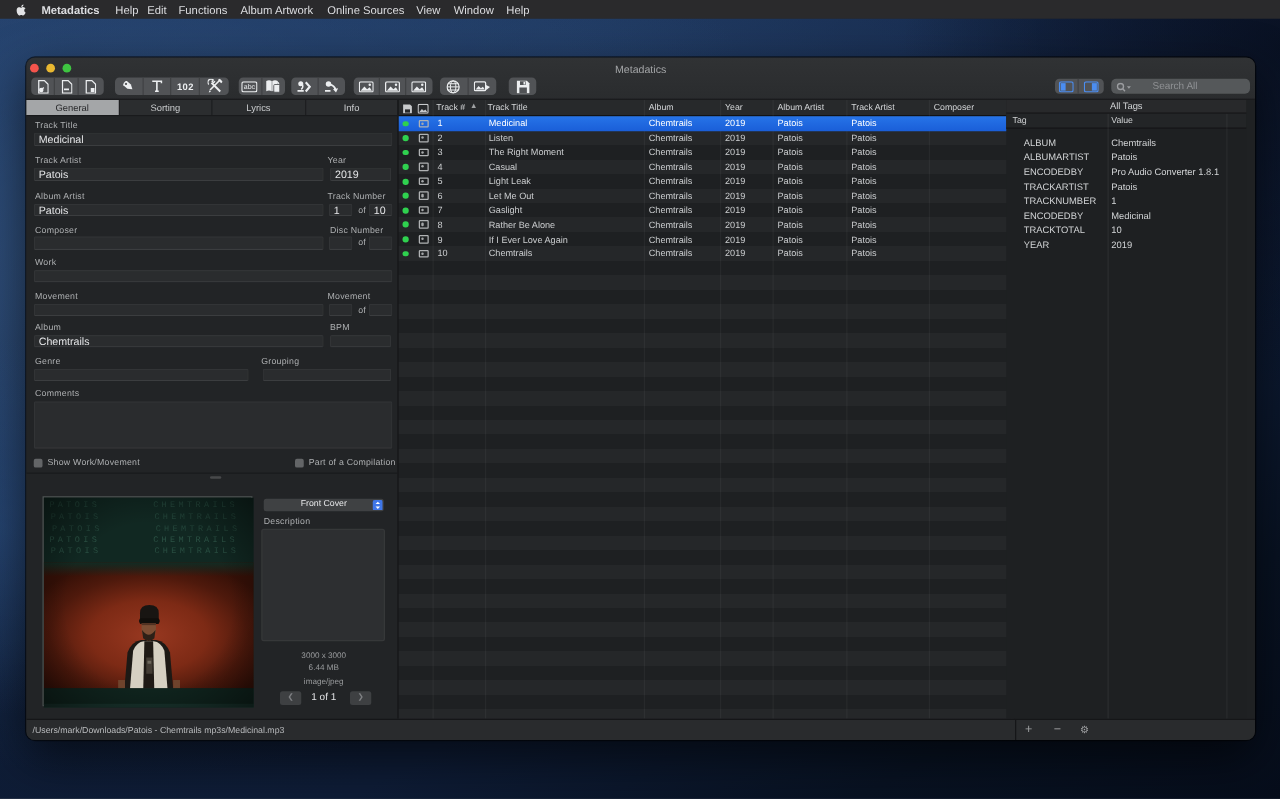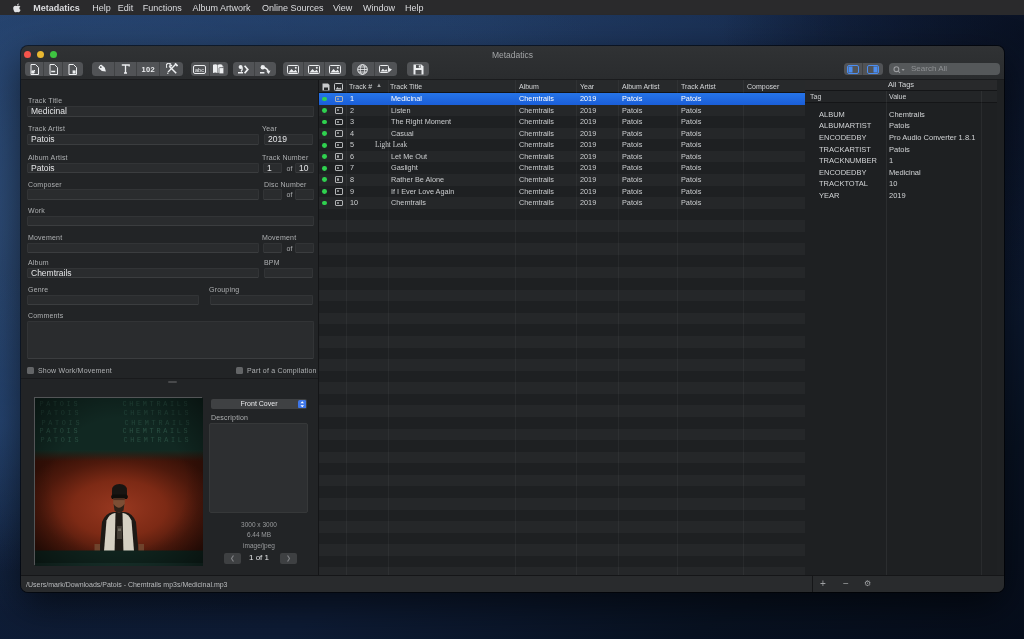--- a/index.html
+++ b/index.html
@@ -21,21 +21,21 @@
   background:linear-gradient(#303234, #2a2c2e); border-bottom:1px solid #1a1b1d; }
 .tl { position:absolute; top:5px; width:7px; height:7px; border-radius:50%; }
 #wtitle { position:absolute; top:3.5px; left:0; width:983px; text-align:center; font-size:8.5px; color:#a3a5a7; }
 .tbgroup { position:absolute; top:16px; height:14px; display:flex; background:#515356; border-radius:3.5px; }
 .tbtn { height:14px; display:flex; align-items:center; justify-content:center; border-right:1px solid #404244; }
 .tbtn:last-child { border-right:none; }
 .tbgroup.right { top:17px; height:12px; }
 .tbgroup.right .tbtn { height:12px; }
 .tbtn svg { display:block; }
 #search { position:absolute; top:17px; left:868px; width:111px; height:12px; background:#55585a;
-  border-radius:4px; color:#8f9194; font-size:8px; line-height:12px; padding-left:22px; }
+  border-radius:4px; color:#8f9194; font-size:8px; line-height:12px; padding-left:33px; }
 #leftpanel { position:absolute; left:0; top:34px; width:297px; height:495px; background:#222426; }
 #tablepanel { position:absolute; left:297px; top:34px; width:494px; height:495px; background:#1e2022; border-left:1px solid #141517; border-right:1px solid #141517; }
 #rightpanel { position:absolute; left:784px; top:34px; width:192px; height:495px; background:#1e2022; }
 #statusbar { position:absolute; left:0; top:529px; width:983px; height:17px; background:#292b2d; border-top:1px solid #151618;
   font-size:7px; color:#b9bbbd; }
 #tabs { position:absolute; left:0; top:0; width:297px; height:13px; background:#2b2d2f; display:flex; border-bottom:1px solid #191a1c; }
 .tab { flex:1; text-align:center; font-size:7.5px; line-height:13px; color:#c9cbcd; border-right:1px solid #1d1e20; }
 .tab:last-child { border-right:none; }
 .tab.sel { background:#a4a6a8; color:#28292b; }
 .lbl { position:absolute; font-size:7px; color:#aeb0b2; letter-spacing:.2px; white-space:nowrap; }
@@ -236,20 +236,26 @@
           </svg>
         </div>
       </div>
 <div id="search"><svg style="position:absolute;left:4px;top:3px;" width="13" height="8" viewBox="0 0 13 8">
           <circle cx="3.4" cy="3.2" r="2.4" fill="none" stroke="#9b9da0" stroke-width="1.1"></circle>
           <path d="M5.2 5l1.8 2" stroke="#9b9da0" stroke-width="1.1"></path>
           <path d="M8.5 3l1.6 2 1.6-2z" fill="#9b9da0"></path>
         </svg>Search All</div>
 </div>
 <div id="leftpanel">
+<div id="tabs">
+        <div class="tab sel">General</div>
+        <div class="tab">Sorting</div>
+        <div class="tab">Lyrics</div>
+        <div class="tab">Info</div>
+      </div>
 <div class="lbl" style="left:7px;top:17px;">Track Title</div>
 <div class="fld" style="left:6px;top:26px;width:287px;">Medicinal</div>
 <div class="lbl" style="left:7px;top:45px;">Track Artist</div>
 <div class="fld" style="left:6px;top:54px;width:232px;">Patois</div>
 <div class="lbl" style="left:241px;top:45px;">Year</div>
 <div class="fld" style="left:243px;top:54px;width:49px;">2019</div>
 <div class="lbl" style="left:7px;top:74px;">Album Artist</div>
 <div class="fld" style="left:6px;top:82.5px;width:232px;">Patois</div>
 <div class="lbl" style="left:241px;top:74px;">Track Number</div>
 <div class="fld" style="left:242px;top:82.5px;width:19px;">1</div>
@@ -414,21 +420,21 @@
           <span style="left:72px;">Casual</span>
           <span style="left:200px;">Chemtrails</span>
           <span style="left:261px;">2019</span>
           <span style="left:303px;">Patois</span>
           <span style="left:362px;">Patois</span>
         </div>
 <div class="trow" style="top:59.28px;">
           <div class="gdot"></div>
           <div class="pico"></div>
           <span style="left:31px;">5</span>
-          <span style="left:56px;font-family:Liberation Serif, serif;">Light Leak</span>
+          <span style="left:72px;">Light Leak</span>
           <span style="left:200px;">Chemtrails</span>
           <span style="left:261px;">2019</span>
           <span style="left:303px;">Patois</span>
           <span style="left:362px;">Patois</span>
         </div>
 <div class="trow" style="top:70.85px;">
           <div class="gdot"></div>
           <div class="pico"></div>
           <span style="left:31px;">6</span>
           <span style="left:72px;">Let Me Out</span>

